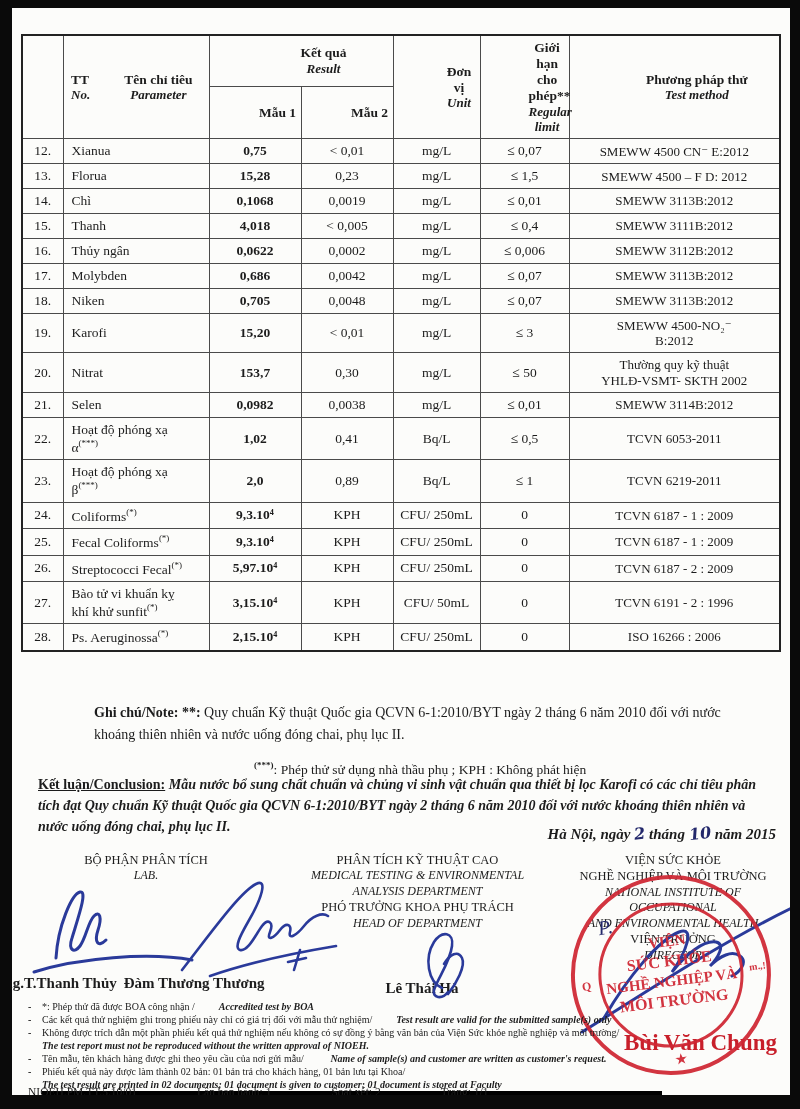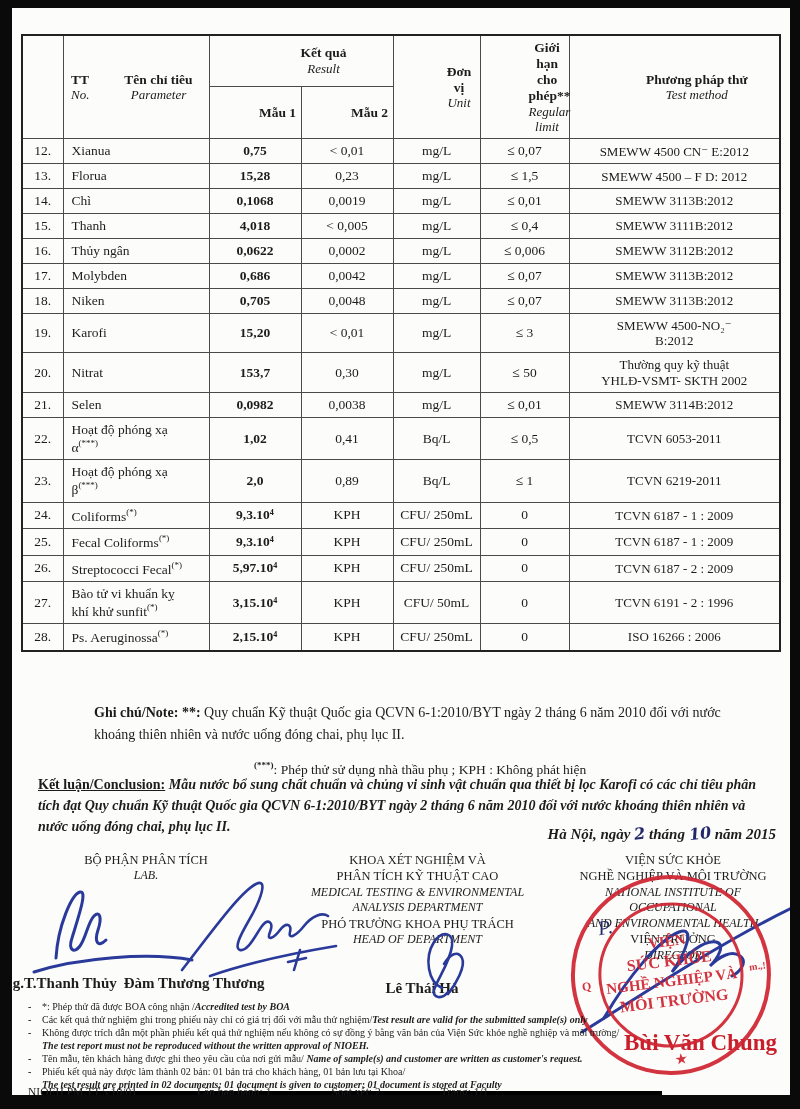--- a/index.html
+++ b/index.html
@@ -7,21 +7,21 @@
   .frame { position:relative; width:800px; height:1109px; background:#0a0a0a; overflow:hidden; }
   .page  { position:absolute; top:8px; left:12px; width:778px; height:1087px; background:#fcfcfa; overflow:hidden; }
 
   
   .table-wrap { position:absolute; top:26px; left:9px; width:758px; }
   table { border-collapse:collapse; width:758px; table-layout:fixed; }
   th, td { border:1px solid #4a4a4a; padding:4px 3px; vertical-align:middle; text-align:center;
            font-size:13.5px; line-height:1.18; }
   table { border:2px solid #222; }
   th { font-weight:bold;padding-left:48px; }
-  .en { font-style:italic; font-weight:normal; font-size:13px; }
+  .en { font-style:italic; font-weight:bold; font-size:13px; }
   .pre { white-space:pre-line; }
   td.c-param { text-align:left; padding-left:8px; white-space:pre-line; }
   td.c-m1 { font-weight:bold; }
   td.c-method { white-space:pre-line; font-size:13px; }
   sup { font-size:9px; }
 
   
   .ghichu { position:absolute; top:694px; left:82px; width:628px; font-size:14px; line-height:1.55; }
   .b { font-weight:bold; }
   .it { }
@@ -51,21 +51,21 @@
   .sigD { top:892px; left:562px; }
 
   
   .stamp { position:absolute; top:860px; left:534px; transform:rotate(-7deg); opacity:.93; }
   .red-name { position:absolute; top:1022px; left:612px; color:#c81f2a; font-weight:bold; font-size:23px; white-space:nowrap; }
 
   
   .fnotes { position:absolute; top:992px; left:16px; width:744px; font-size:10px; line-height:1.3; }
   .f-item { position:relative; padding-left:14px; }
   .f-dash { position:absolute; left:0; top:0; font-weight:bold; }
-  .f-en { font-style:italic; font-weight:bold; }
+  .f-en { font-style:italic; font-weight:bold;margin-left:24px; }
   .f-en2 { font-style:italic; font-weight:bold; display:block; }
   .f-item:last-child .f-en2 { border-bottom:4px solid #000000; width:620px; }
   .cutline { position:absolute; top:1072px; left:16px; width:744px; height:15px; overflow:hidden; font-size:11.5px; }
   .cutline .row { display:flex; gap:60px; line-height:24px; }
 </style>
 </head>
 <body>
 
 <div class="frame">
   <div class="page">
@@ -301,21 +301,20 @@
       <span>tháng</span>
       <span class="hand">10</span>
       <span>năm 2015</span>
     </div>
 
     <div class="sigcol col-left">
       <div class="vn">BỘ PHẬN PHÂN TÍCH</div>
       <div class="tr">LAB.</div>
     </div>
     <div class="sigcol col-mid">
-      <div class="vn">KHOA XÉT NGHIỆM VÀ</div>
       <div class="vn">PHÂN TÍCH KỸ THUẬT CAO</div>
       <div class="tr">MEDICAL TESTING &amp; ENVIRONMENTAL</div>
       <div class="tr">ANALYSIS DEPARTMENT</div>
       <div class="vn">PHÓ TRƯỞNG KHOA PHỤ TRÁCH</div>
       <div class="tr">HEAD OF DEPARTMENT</div>
     </div>
     <div class="sigcol col-right">
       <div class="vn">VIỆN SỨC KHỎE</div>
       <div class="vn">NGHỀ NGHIỆP VÀ MÔI TRƯỜNG</div>
       <div class="tr">NATIONAL INSTITUTE OF</div>

